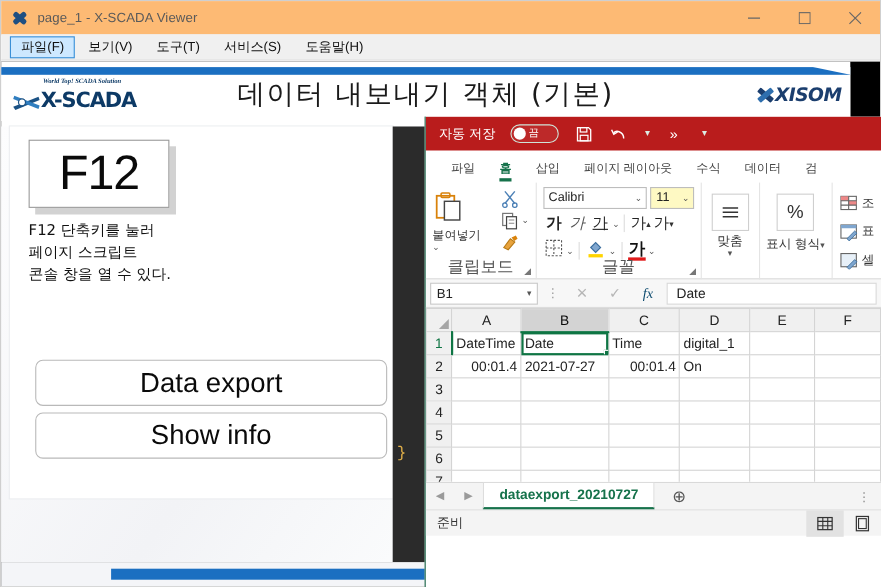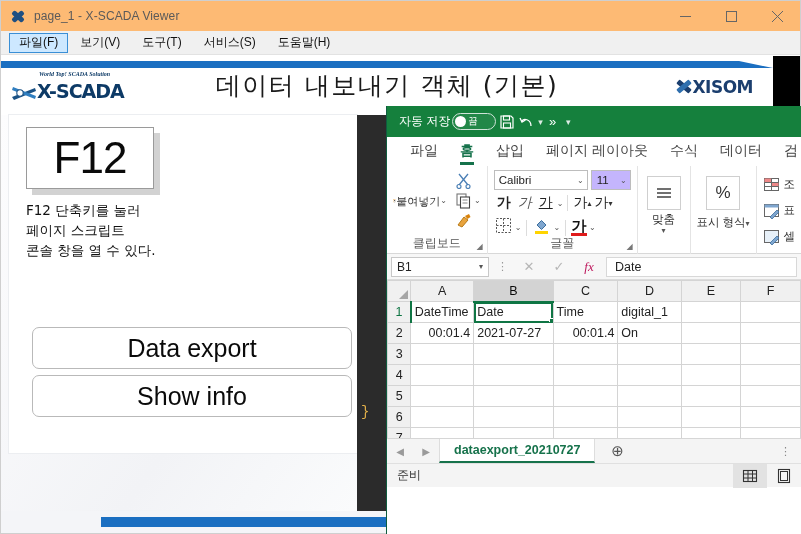--- a/index.html
+++ b/index.html
@@ -83,22 +83,22 @@
   }
   #xscada-word {
     position: absolute; left: 28px; top: 9px; font-size: 19px;
     font-weight: bold; color: #0d3a66; letter-spacing: -1px;
     font-family: "DejaVu Sans", sans-serif;
   }
   #xscada-mark {
     position: absolute; left: 2px; top: 12px; width: 26px; height: 20px;
   }
   #xisom-logo {
-    position: absolute; right: 20px; top: 16px; display: flex;
-    align-items: center; gap: 0;
+    position: absolute; right: 8px; top: 16px; display: flex;
+    align-items: center; gap: 0; font-style: italic;
   }
   #xisom-mark { width: 16px; height: 16px; position: relative; }
   #xisom-mark::before, #xisom-mark::after {
     content: ""; position: absolute; left: 0; top: 5px;
     width: 16px; height: 5px; background: #1b3e6e; border-radius: 1px;
   }
   #xisom-mark::before { transform: rotate(40deg); }
   #xisom-mark::after { transform: rotate(-40deg); background: #2f6fae; }
   #xisom-word {
     font-size: 17px; font-weight: bold; color: #1b3e6e; letter-spacing: -.5px;
@@ -165,22 +165,22 @@
     background: #1b6fc1;
   }
 
   
   #excel-window {
     position: absolute; left: 386px; top: 106px; width: 415px; height: 428px;
     background: #fff; border-left: 1px solid #0f5c3f; overflow: hidden;
     font-family: "Liberation Sans", "DejaVu Sans", sans-serif;
   }
   #excel-titlebar {
-    height: 31px; background: #15803d; display: flex; align-items: center;
-    color: #fff; padding-left: 12px; gap: 2px;
+    height: 31px; background: #b91c1c; display: flex; align-items: center;
+    color: #fff; padding-left: 12px; gap: 14px;
   }
   #autosave-label { font-size: 12px; color: #fff; white-space: nowrap; }
   #autosave-toggle {
     width: 44px; height: 17px; border: 1px solid #cfe3d8; border-radius: 9px;
     display: flex; align-items: center; gap: 2px; padding: 0 2px;
     background: rgba(255,255,255,.06);
   }
   #autosave-knob {
     width: 11px; height: 11px; border-radius: 50%; background: #fff; flex: none;
   }
@@ -189,62 +189,62 @@
   #excel-doc-title {
     font-size: 12px; color: #fff; margin-left: 26px; white-space: nowrap;
   }
   #excel-title-caret { font-size: 9px; color: #dcece4; margin-left: 8px; }
 
   #excel-tabs {
     height: 29px; background: #fff; display: flex; align-items: flex-end;
     padding-left: 12px; gap: 0;
   }
   .ribbon-tab {
-    font-size: 14px; color: #444; padding: 0 11px 6px 11px;
+    font-size: 11px; color: #444; padding: 0 11px 6px 11px;
     white-space: nowrap; position: relative;
   }
   .ribbon-tab.active { color: #16724b; font-weight: bold; }
   .ribbon-tab.active::after {
     content: ""; position: absolute; left: 11px; right: 11px; bottom: 1px;
     height: 3px; background: #16724b;
   }
 
   #ribbon {
     height: 88px; background: #fff; border-bottom: 1px solid #d8d8d8;
     display: flex; position: relative;
   }
   .rb-group {
     position: relative; height: 88px; padding: 4px 6px 0 6px;
     border-right: 1px solid #e4e4e4; display: flex; flex-direction: column;
   }
   .rb-group-label {
     position: absolute; bottom: 2px; left: 0; right: 0; text-align: center;
-    font-size: 12px; color: #555; white-space: nowrap;
+    font-size: 15px; color: #555; white-space: nowrap;
   }
   .rb-expander {
     position: absolute; bottom: 3px; right: 4px; font-size: 8px; color: #777;
   }
   .rb-row { display: flex; align-items: center; gap: 4px; }
   .big-btn {
-    display: flex; flex-direction: row; align-items: center;
+    display: flex; flex-direction: column; align-items: flex-start;
     width: 54px; padding-top: 2px;
   }
   .big-btn .lbl { font-size: 11px; color: #333; margin-top: 2px; white-space: nowrap; }
   .big-btn .caret { font-size: 8px; color: #555; line-height: 7px; }
   .mini-row { display: flex; flex-direction: column; gap: 3px; padding-top: 2px; }
   .mini-ic { display: flex; align-items: center; gap: 2px; }
   .caret-sm { font-size: 8px; color: #555; }
 
   .font-name {
     width: 94px; height: 20px; border: 1px solid #bdbdbd; background: #fff;
     font-size: 11.5px; color: #222; display: flex; align-items: center;
     padding-left: 4px; justify-content: space-between; padding-right: 3px;
   }
   .font-size {
-    width: 40px; height: 20px; border: 1px solid #bdbdbd; background: #c4b5fd;
+    width: 40px; height: 20px; border: 1px solid #bdbdbd; background: #fef9c3;
     font-size: 11.5px; color: #222; display: flex; align-items: center;
     padding-left: 5px; justify-content: space-between; padding-right: 3px;
   }
   .fbtn {
     font-size: 14px; color: #222; width: 20px; height: 20px;
     display: flex; align-items: center; justify-content: center;
   }
   .fbtn.u { text-decoration: underline; }
   .fbtn.i { font-style: italic; color: #555; }
   .fbtn.b { font-weight: bold; }
@@ -261,21 +261,21 @@
     height: 26px; background: #f7f7f7; display: flex; align-items: center;
     padding: 0 4px; gap: 4px; border-bottom: 1px solid #dcdcdc;
   }
   #name-box {
     width: 98px; height: 20px; background: #fff; border: 1px solid #c8c8c8;
     display: flex; align-items: center; justify-content: space-between;
     padding: 0 5px; font-size: 12px; color: #222;
   }
   #fb-dots { color: #999; font-size: 11px; padding: 0 4px; letter-spacing: 0; }
   .fb-btn { width: 26px; text-align: center; font-size: 13px; color: #b6b6b6; }
-  .fb-btn.fx { color: #be185d; font-style: italic; font-family: "Liberation Serif", serif; }
+  .fb-btn.fx { color: #0c4a6e; font-style: italic; font-family: "Liberation Serif", serif; }
   #formula-input {
     flex: 1; height: 20px; background: #fff; border: 1px solid #d8d8d8;
     border-left: 1px solid #d8d8d8; display: flex; align-items: center;
     padding-left: 8px; font-size: 12.5px; color: #222;
   }
 
   #grid-wrap { position: relative; height: 158px; background: #fff; overflow: hidden; }
   table.grid { border-collapse: collapse; table-layout: fixed; }
   table.grid td, table.grid th {
     border: 1px solid #d4d4d4; height: 21px; font-size: 12.5px; padding: 0 3px;

